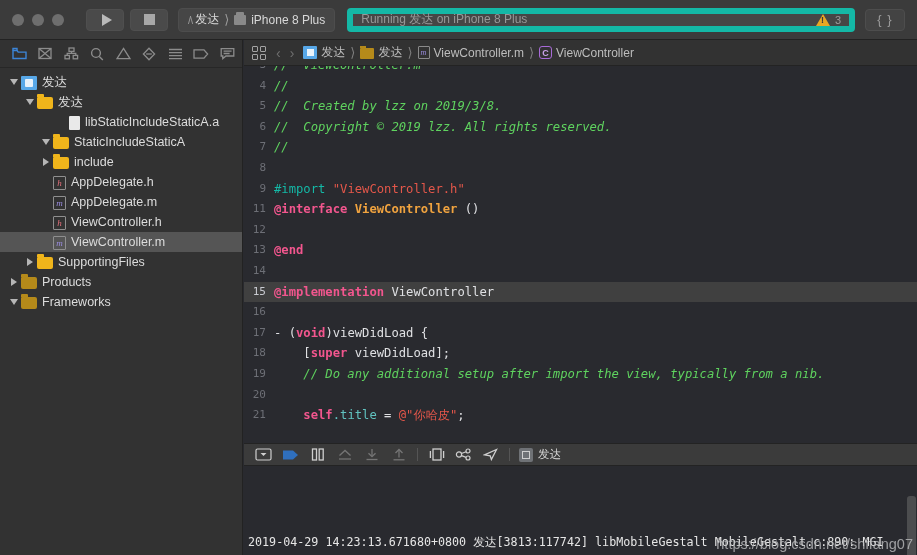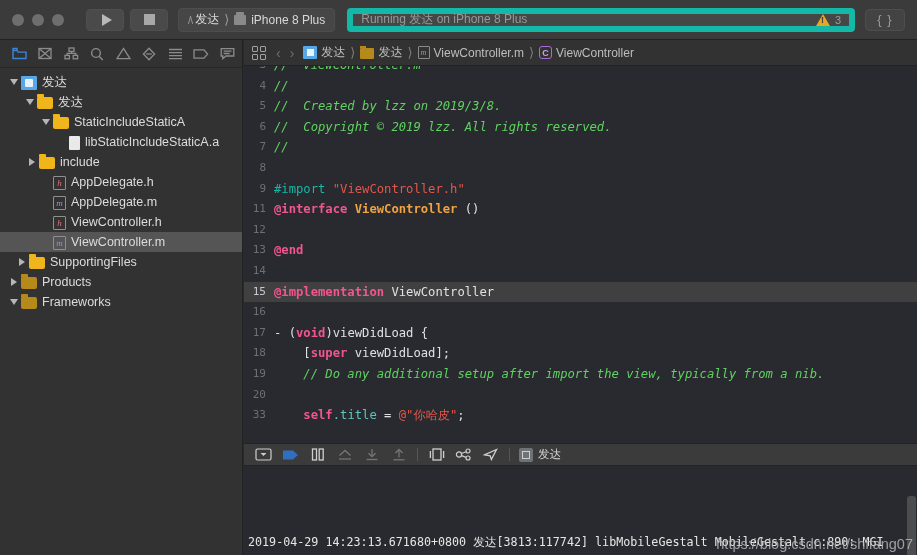--- a/index.html
+++ b/index.html
@@ -345,31 +345,31 @@
         <div class="row" style="padding-left: 8px;">
           <span class="arrow down"></span>
           <span class="ico ico-proj"></span>
           <span>发达</span>
         </div>
         <div class="row" style="padding-left: 24px;">
           <span class="arrow down"></span>
           <span class="ico ico-folder"></span>
           <span>发达</span>
         </div>
+        <div class="row" style="padding-left: 56px;">
+          <span class="arrow none"></span>
+          <span class="ico ico-file"></span>
+          <span>libStaticIncludeStaticA.a</span>
+        </div>
         <div class="row" style="padding-left: 40px;">
           <span class="arrow down"></span>
           <span class="ico ico-folder"></span>
           <span>StaticIncludeStaticA</span>
         </div>
-        <div class="row" style="padding-left: 56px;">
-          <span class="arrow none"></span>
-          <span class="ico ico-file"></span>
-          <span>libStaticIncludeStaticA.a</span>
-        </div>
-        <div class="row" style="padding-left: 26px;">
+        <div class="row" style="padding-left: 40px;">
           <span class="arrow right"></span>
           <span class="ico ico-folder"></span>
           <span>include</span>
         </div>
         <div class="row" style="padding-left: 40px;">
           <span class="arrow none"></span>
           <span class="ico ico-h">h</span>
           <span>AppDelegate.h</span>
         </div>
         <div class="row" style="padding-left: 40px;">
@@ -380,21 +380,21 @@
         <div class="row" style="padding-left: 40px;">
           <span class="arrow none"></span>
           <span class="ico ico-h">h</span>
           <span>ViewController.h</span>
         </div>
         <div class="row sel" style="padding-left: 40px;">
           <span class="arrow none"></span>
           <span class="ico ico-m">m</span>
           <span>ViewController.m</span>
         </div>
-        <div class="row" style="padding-left: 16px;">
+        <div class="row" style="padding-left: 24px;">
           <span class="arrow right"></span>
           <span class="ico ico-folder"></span>
           <span>SupportingFiles</span>
         </div>
         <div class="row" style="padding-left: 8px;">
           <span class="arrow right"></span>
           <span class="ico ico-folder dim"></span>
           <span>Products</span>
         </div>
         <div class="row" style="padding-left: 8px;">
@@ -446,21 +446,21 @@
         <div class="cline"><span class="gutter">11</span><span class="ctext"><span class="kw">@interface </span><span class="typ">ViewController </span><span class="plain">()</span></span></div>
         <div class="cline"><span class="gutter">12</span><span class="ctext"></span></div>
         <div class="cline"><span class="gutter">13</span><span class="ctext"><span class="kw">@end</span></span></div>
         <div class="cline"><span class="gutter">14</span><span class="ctext"></span></div>
         <div class="cline hl"><span class="gutter">15</span><span class="ctext"><span class="kw">@implementation </span><span class="plain">ViewController</span></span></div>
         <div class="cline"><span class="gutter">16</span><span class="ctext"></span></div>
         <div class="cline"><span class="gutter">17</span><span class="ctext"><span class="plain">- (</span><span class="kw">void</span><span class="plain">)viewDidLoad {</span></span></div>
         <div class="cline"><span class="gutter">18</span><span class="ctext"><span class="plain">    [</span><span class="kw">super</span><span class="plain"> viewDidLoad];</span></span></div>
         <div class="cline"><span class="gutter">19</span><span class="ctext"><span class="cmt">    // Do any additional setup after import the view, typically from a nib.</span></span></div>
         <div class="cline"><span class="gutter">20</span><span class="ctext"></span></div>
-        <div class="cline"><span class="gutter">33</span><span class="ctext"><span class="plain">    </span><span class="kw">self</span><span class="prop">.title</span><span class="plain"> = </span><span class="str">@"你哈皮"</span><span class="plain">;</span></span></div>
+        <div class="cline"><span class="gutter">21</span><span class="ctext"><span class="plain">    </span><span class="kw">self</span><span class="prop">.title</span><span class="plain"> = </span><span class="str">@"你哈皮"</span><span class="plain">;</span></span></div>
       </div>
   </div>
 
   <div class="debug">
     <div class="dbg-toolbar">
       <div class="dbg-ico">
         <svg width="17" height="13" viewBox="0 0 17 13" fill="none" stroke="#cfcfcf" stroke-width="1.2">
           <rect x="1" y="1" width="15" height="11" rx="1.5"></rect>
           <path d="M5.5 5l3 3 3-3" fill="#cfcfcf" stroke="none"></path>
         </svg>

